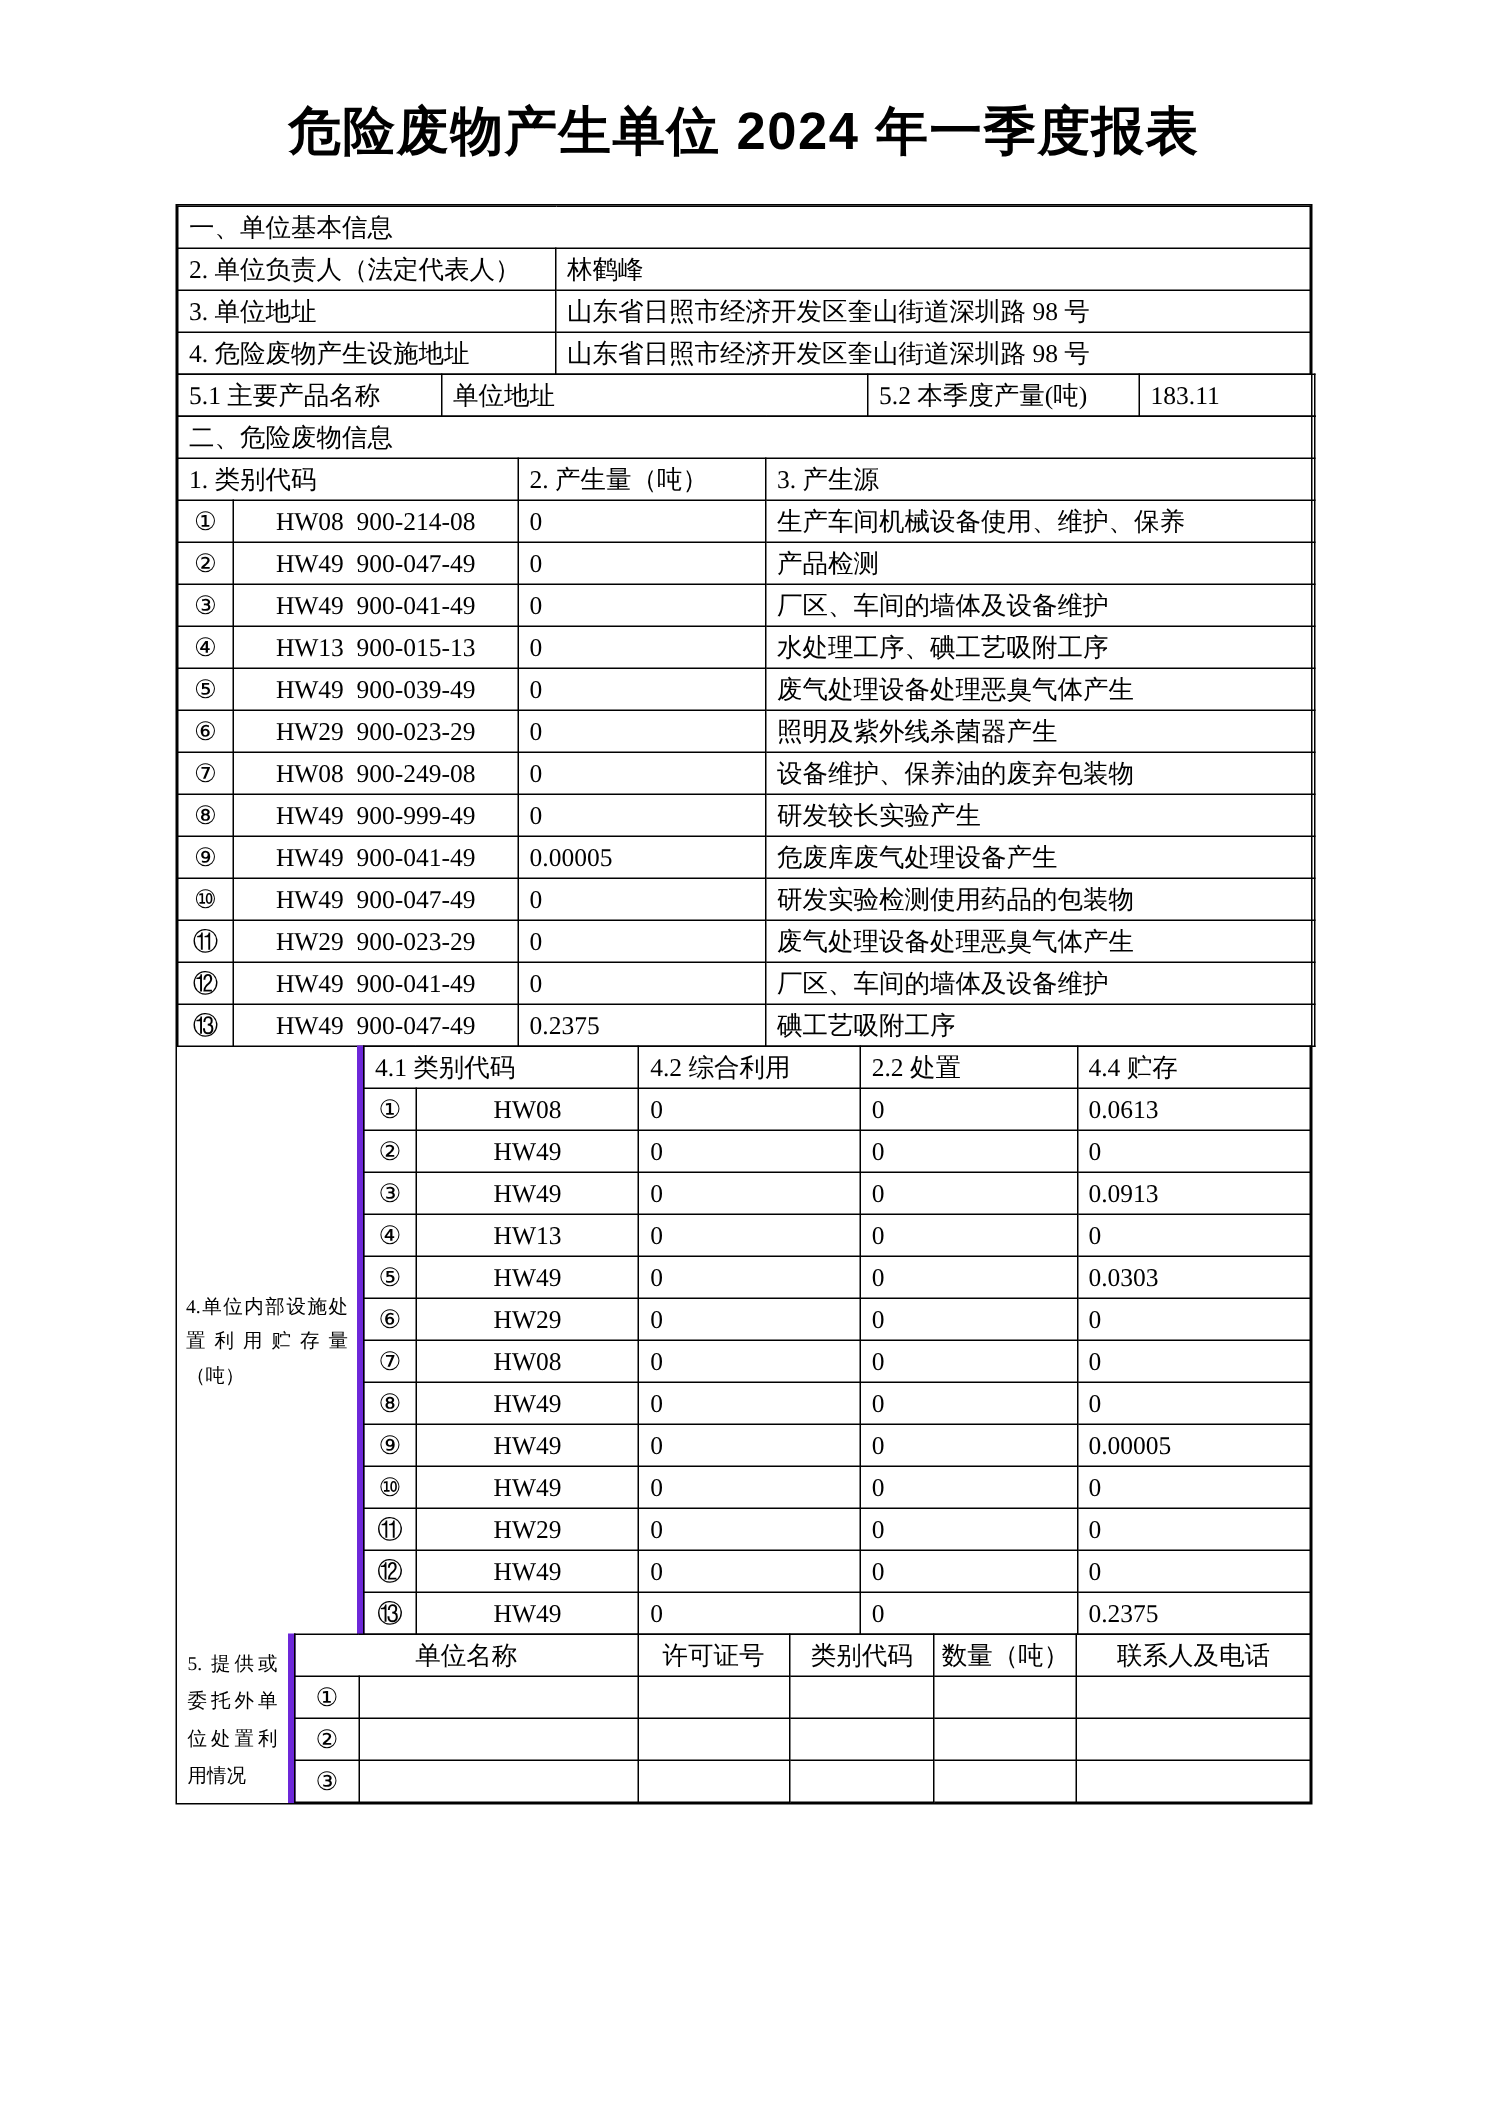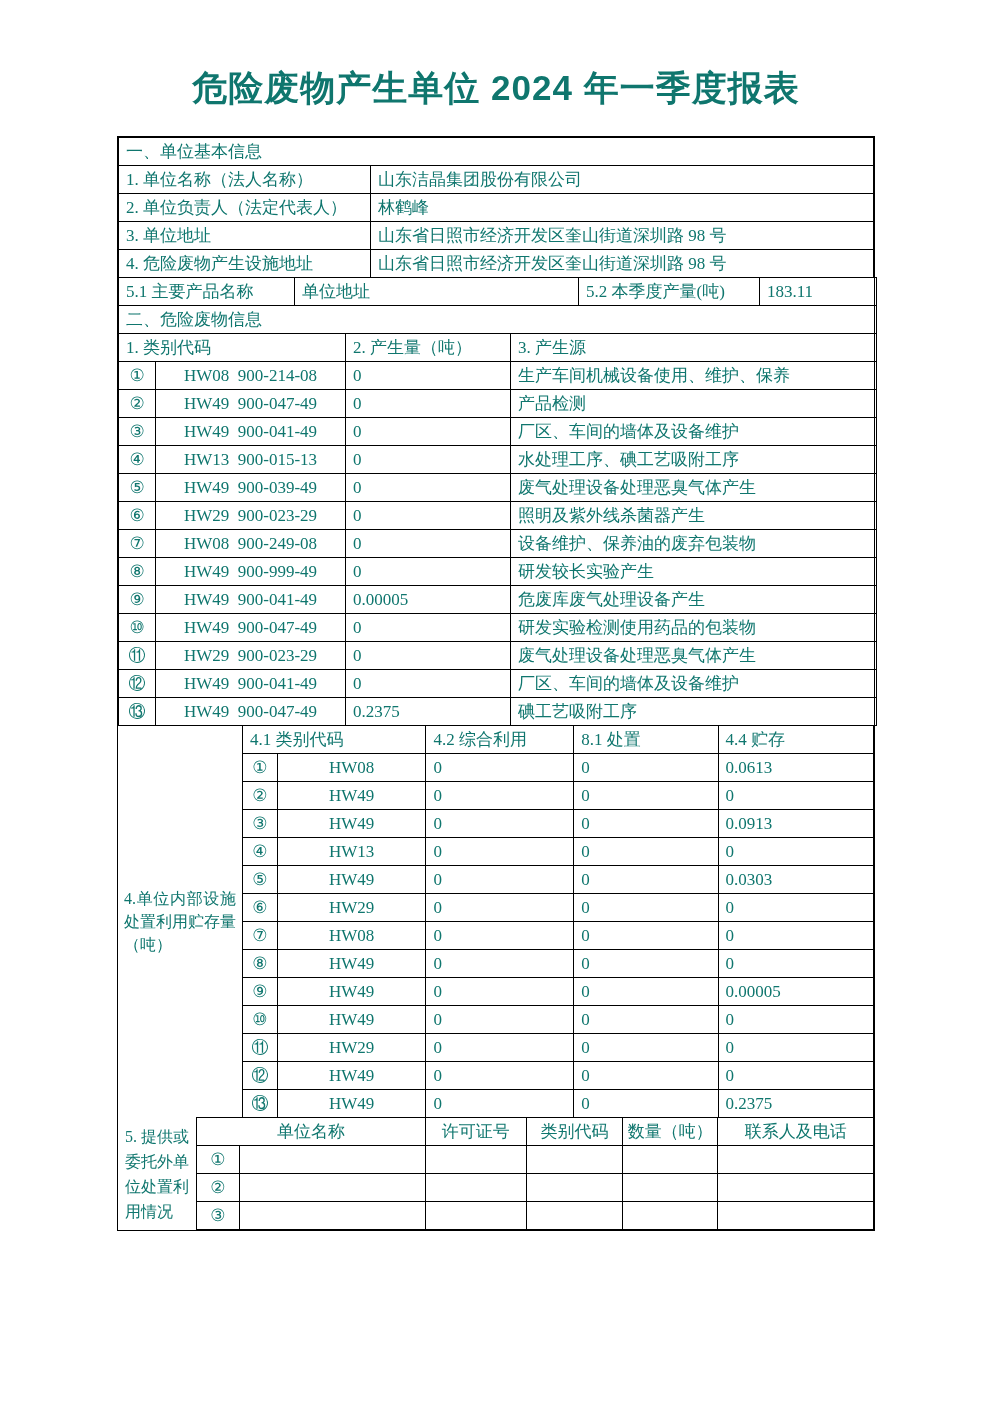--- a/index.html
+++ b/index.html
@@ -1,41 +1,41 @@
 <!DOCTYPE html>
 <html><head>
 <meta charset="utf-8">
 <style>
   * { box-sizing: border-box; }
   html, body { margin: 0; padding: 0; background: #ffffff; }
   .page {
     width: 992px; height: 1403px; margin: 0 auto; background: #ffffff;
-    color: #0f766e; font-family: "Liberation Serif", "DejaVu Serif", serif;
+    color: #000000; font-family: "Liberation Serif", "DejaVu Serif", serif;
     overflow: hidden;
   }
   .title {
     margin: 0; padding-top: 64px; text-align: center;
     font-family: "Liberation Sans", "DejaVu Sans", sans-serif;
     font-weight: bold; font-size: 35px; line-height: 48px;
     letter-spacing: 1px;
   }
   .doc { width: 758px; margin: 24px auto 16px; border: 1px solid #000; }
   .doc > * + * { margin-top: -1px; }
   table.band { border-collapse: collapse; table-layout: fixed; width: 100%; }
   td {
     border: 1px solid #000; height: 28px; font-size: 17px;
     padding: 1px 7px; white-space: nowrap; overflow: hidden;
     vertical-align: middle;
   }
   td.ctr { text-align: center; padding: 1px 2px; }
   td.code { white-space: pre; }
   .flexband { display: flex; align-items: stretch; }
   .side {
-    flex: 0 0 125px; border-right: 1px solid #6d28d9; margin-right: -1px;
-    display: flex; align-items: center; font-size: 16px; line-height: 23px;
+    flex: 0 0 125px; border-right: 5px solid #6d28d9; margin-right: -1px;
+    display: flex; align-items: center; font-size: 13px; line-height: 23px;
     padding: 0 6px; white-space: normal; text-align: justify;
   }
   .side.narrow { flex: 0 0 79px; padding: 0 7px; line-height: 25px; }
   .flexband table.band { flex: 1 1 auto; width: auto; }
 </style>
 </head>
 <body>
 
 <div class="page">
 
@@ -48,24 +48,20 @@
           <col style="width:252px">
           <col>
         </colgroup>
       <tbody>
         <tr>
           <td colspan="2">一、单位基本信息</td>
         </tr>
       </tbody>
       <tbody>
 
-      <tr>
-          <td>1. 单位名称（法人名称）</td>
-          <td>山东洁晶集团股份有限公司</td>
-        </tr>
           <tr>
           <td>2. 单位负责人（法定代表人）</td>
           <td>林鹤峰</td>
         </tr>
           <tr>
           <td>3. 单位地址</td>
           <td>山东省日照市经济开发区奎山街道深圳路 98 号</td>
         </tr>
           <tr>
           <td>4. 危险废物产生设施地址</td>
@@ -198,21 +194,21 @@
           <col style="width:35px">
             <col style="width:149px">
             <col style="width:148px">
             <col style="width:145px">
             <col style="width:156px">
         </colgroup>
         <tbody>
           <tr>
             <td colspan="2">4.1 类别代码</td>
             <td>4.2 综合利用</td>
-            <td>8.1 处置</td>
+            <td>2.2 处置</td>
             <td>4.4 贮存</td>
           </tr>
         </tbody>
         <tbody>
 
         <tr>
             <td class="ctr">①</td>
             <td class="ctr">HW08</td>
             <td>0</td>
             <td>0</td>

